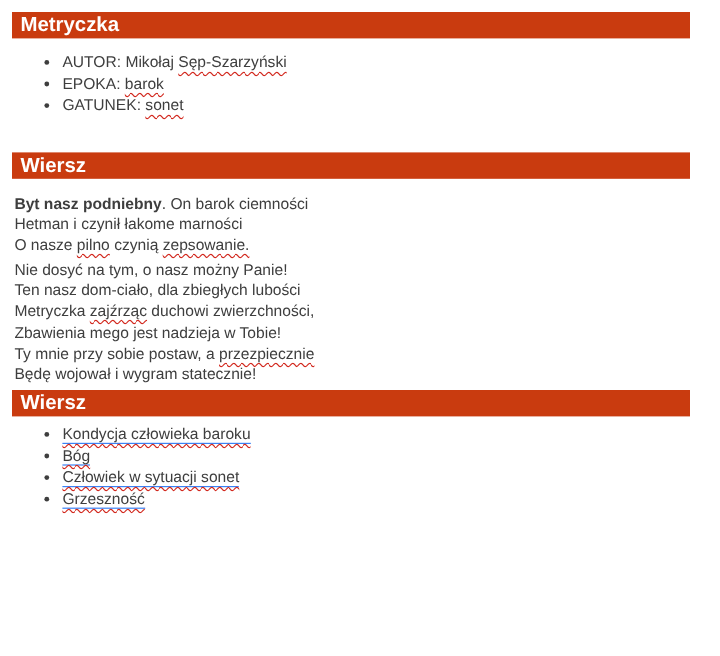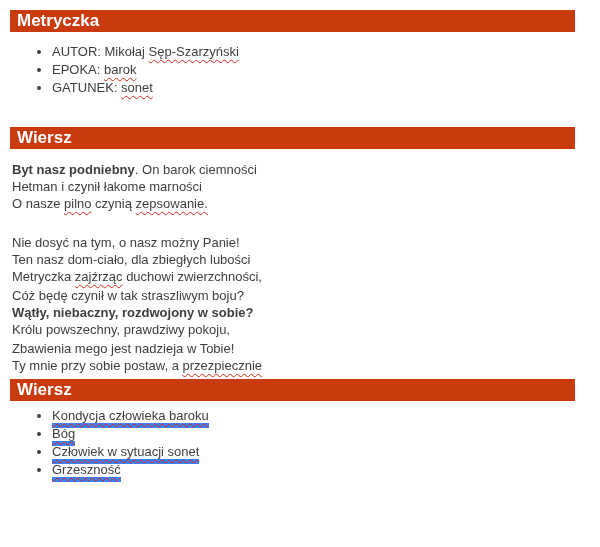--- a/index.html
+++ b/index.html
@@ -36,36 +36,36 @@
   ul.motif-list li { line-height: 18px; }
 
   .poem-title {
     margin: 9px 25px 0 12px;
     font-weight: bold;
     line-height: 17px;
   }
   .stanza { margin: 0 25px 0 12px; }
   .stanza .line { line-height: 17px; white-space: nowrap; }
   #stanza-1 { margin-top: 12px; }
-  #stanza-2 { margin-top: 22px; }
+  #stanza-2 { margin-top: 4px; }
   #stanza-3 { margin-top: 2px; }
   #stanza-4 { margin-top: 2px; }
 
   .b { font-weight: bold; }
 
   
   .sq {
     text-decoration-line: underline;
     text-decoration-style: wavy;
     text-decoration-color: #d2281e;
     text-decoration-thickness: 1px;
     text-underline-offset: 3px;
   }
   
-  .u-solid { border-bottom: 5px solid #3b82f6; cursor: pointer; }
+  .u-solid { border-bottom: 1px solid #3b82f6; cursor: pointer; }
 </style>
 </head>
 <body>
 
 <div class="page">
 
   <div class="bar" id="bar-metryczka">Metryczka</div>
   <ul class="bullet-list meta-list">
     <li><span>AUTOR: Mikołaj </span><span class="sq">Sęp-Szarzyński</span></li>
     <li><span>EPOKA: </span><span class="sq">barok</span></li>
@@ -79,29 +79,25 @@
     <div class="line"><span>Hetman i czynił łakome marności</span></div>
     <div class="line"><span>O nasze </span><span class="sq">pilno</span><span> czynią </span><span class="sq">zepsowanie.</span></div>
   </div>
 
   <div class="stanza" id="stanza-2">
     <div class="line"><span>Nie dosyć na tym, o nasz możny Panie!</span></div>
     <div class="line"><span>Ten nasz dom-ciało, dla zbiegłych lubości</span></div>
     <div class="line"><span>Metryczka </span><span class="sq">zajźrząc</span><span> duchowi zwierzchności,</span></div>
   </div>
 
-  <div class="stanza" id="stanza-3">
-    <div class="line"><span>Cóż będę czynił w tak straszliwym boju?</span></div>
-    <div class="line"><span class="b">Wątły, niebaczny, rozdwojony w sobie?</span></div>
-    <div class="line"><span>Królu powszechny, prawdziwy pokoju,</span></div>
-  </div>
 
   <div class="stanza" id="stanza-4">
     <div class="line"><span>Zbawienia mego jest nadzieja w Tobie!</span></div>
     <div class="line"><span>Ty mnie przy sobie postaw, a </span><span class="sq">przezpiecznie</span></div>
+    <div class="line"><span>Będę wojował i wygram statecznie!</span></div>
   </div>
 
   <div class="bar" id="bar-motywy">Wiersz</div>
   <ul class="bullet-list motif-list">
     <li><span class="u-solid sq">Kondycja człowieka baroku</span></li>
     <li><span class="u-solid sq">Bóg</span></li>
     <li><span class="u-solid sq">Człowiek w sytuacji sonet</span></li>
     <li><span class="u-solid sq">Grzeszność</span></li>
   </ul>
 

